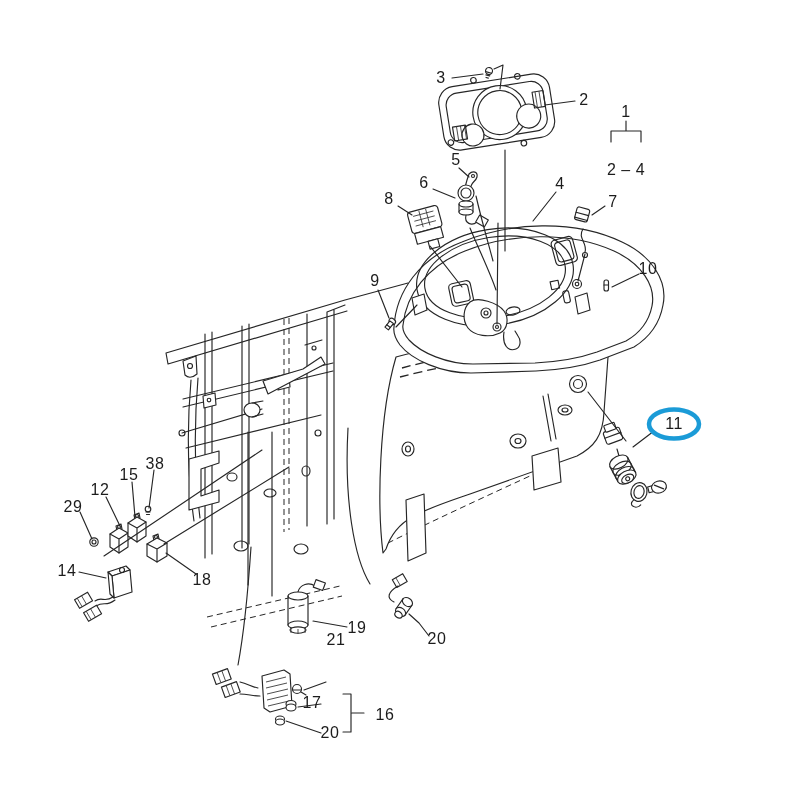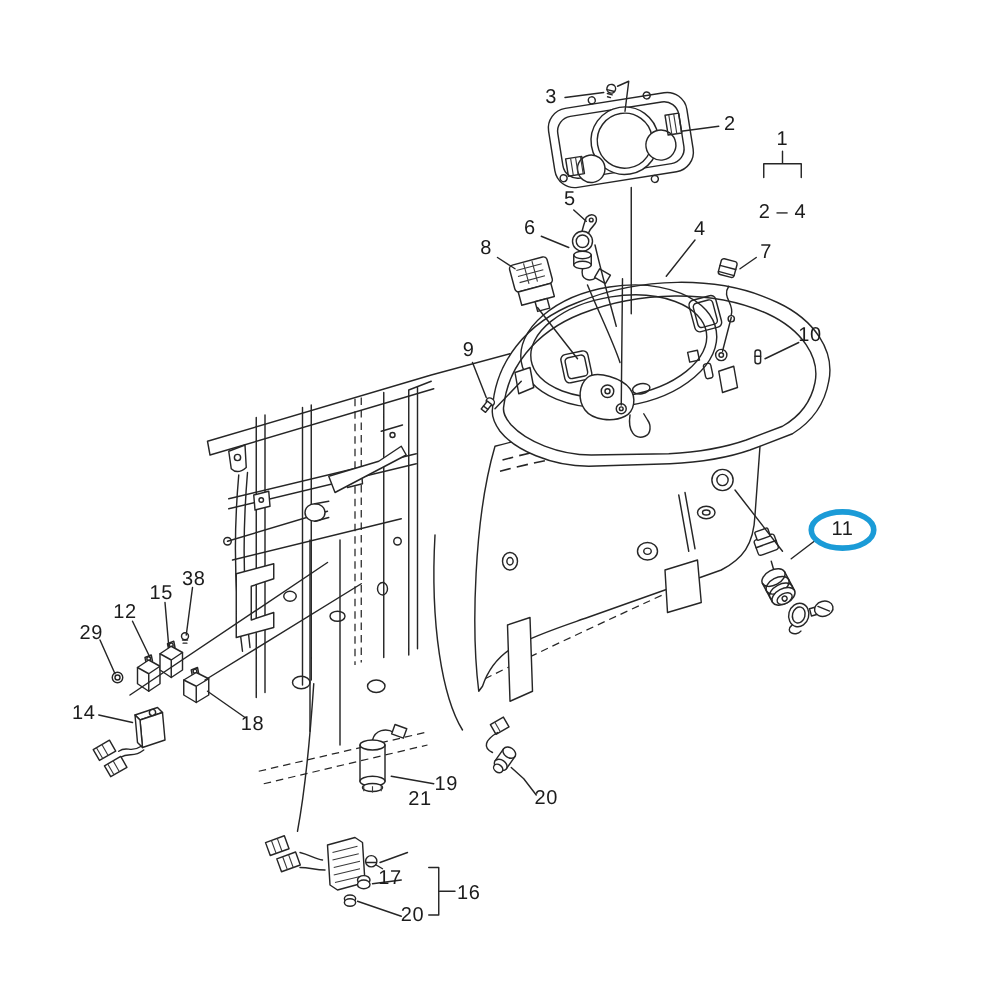--- a/index.html
+++ b/index.html
@@ -332,21 +332,21 @@
   <span class="pn" style="left:424px;top:183px">6</span>
   <span class="pn" style="left:613px;top:202px">7</span>
   <span class="pn" style="left:389px;top:199px">8</span>
   <span class="pn" style="left:375px;top:281px">9</span>
   <span class="pn" style="left:648px;top:269px">10</span>
   <span class="pn" style="left:674px;top:424px">11</span>
   <span class="pn" style="left:100px;top:490px">12</span>
   <span class="pn" style="left:202px;top:580px">18</span>
   <span class="pn" style="left:67px;top:571px">14</span>
   <span class="pn" style="left:129px;top:475px">15</span>
-  <span class="pn" style="left:375px;top:715px">16</span>
+  <span class="pn" style="left:385px;top:715px">16</span>
   <span class="pn" style="left:312px;top:703px">17</span>
   <span class="pn" style="left:330px;top:733px">20</span>
   <span class="pn" style="left:357px;top:628px">19</span>
   <span class="pn" style="left:437px;top:639px">20</span>
   <span class="pn" style="left:336px;top:640px">21</span>
   <span class="pn" style="left:155px;top:464px">38</span>
   <span class="pn" style="left:73px;top:507px">29</span>
   <span class="pn" style="left:626px;top:170px">2 – 4</span>
 </div>
 </div>

